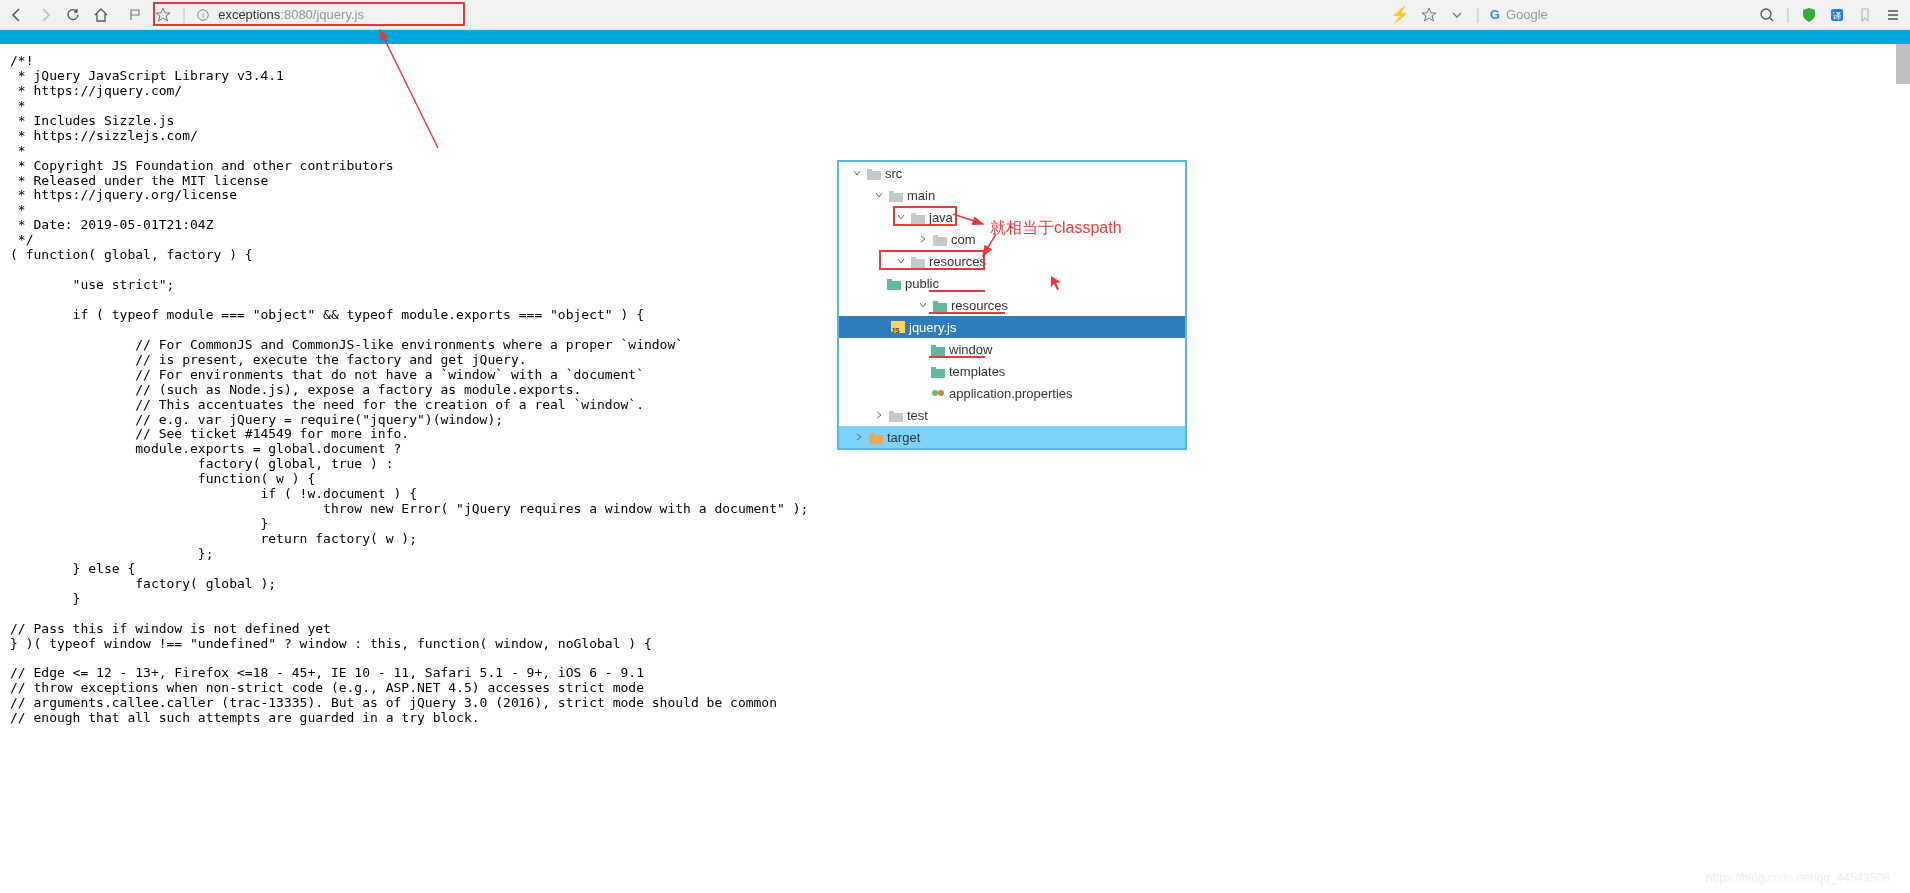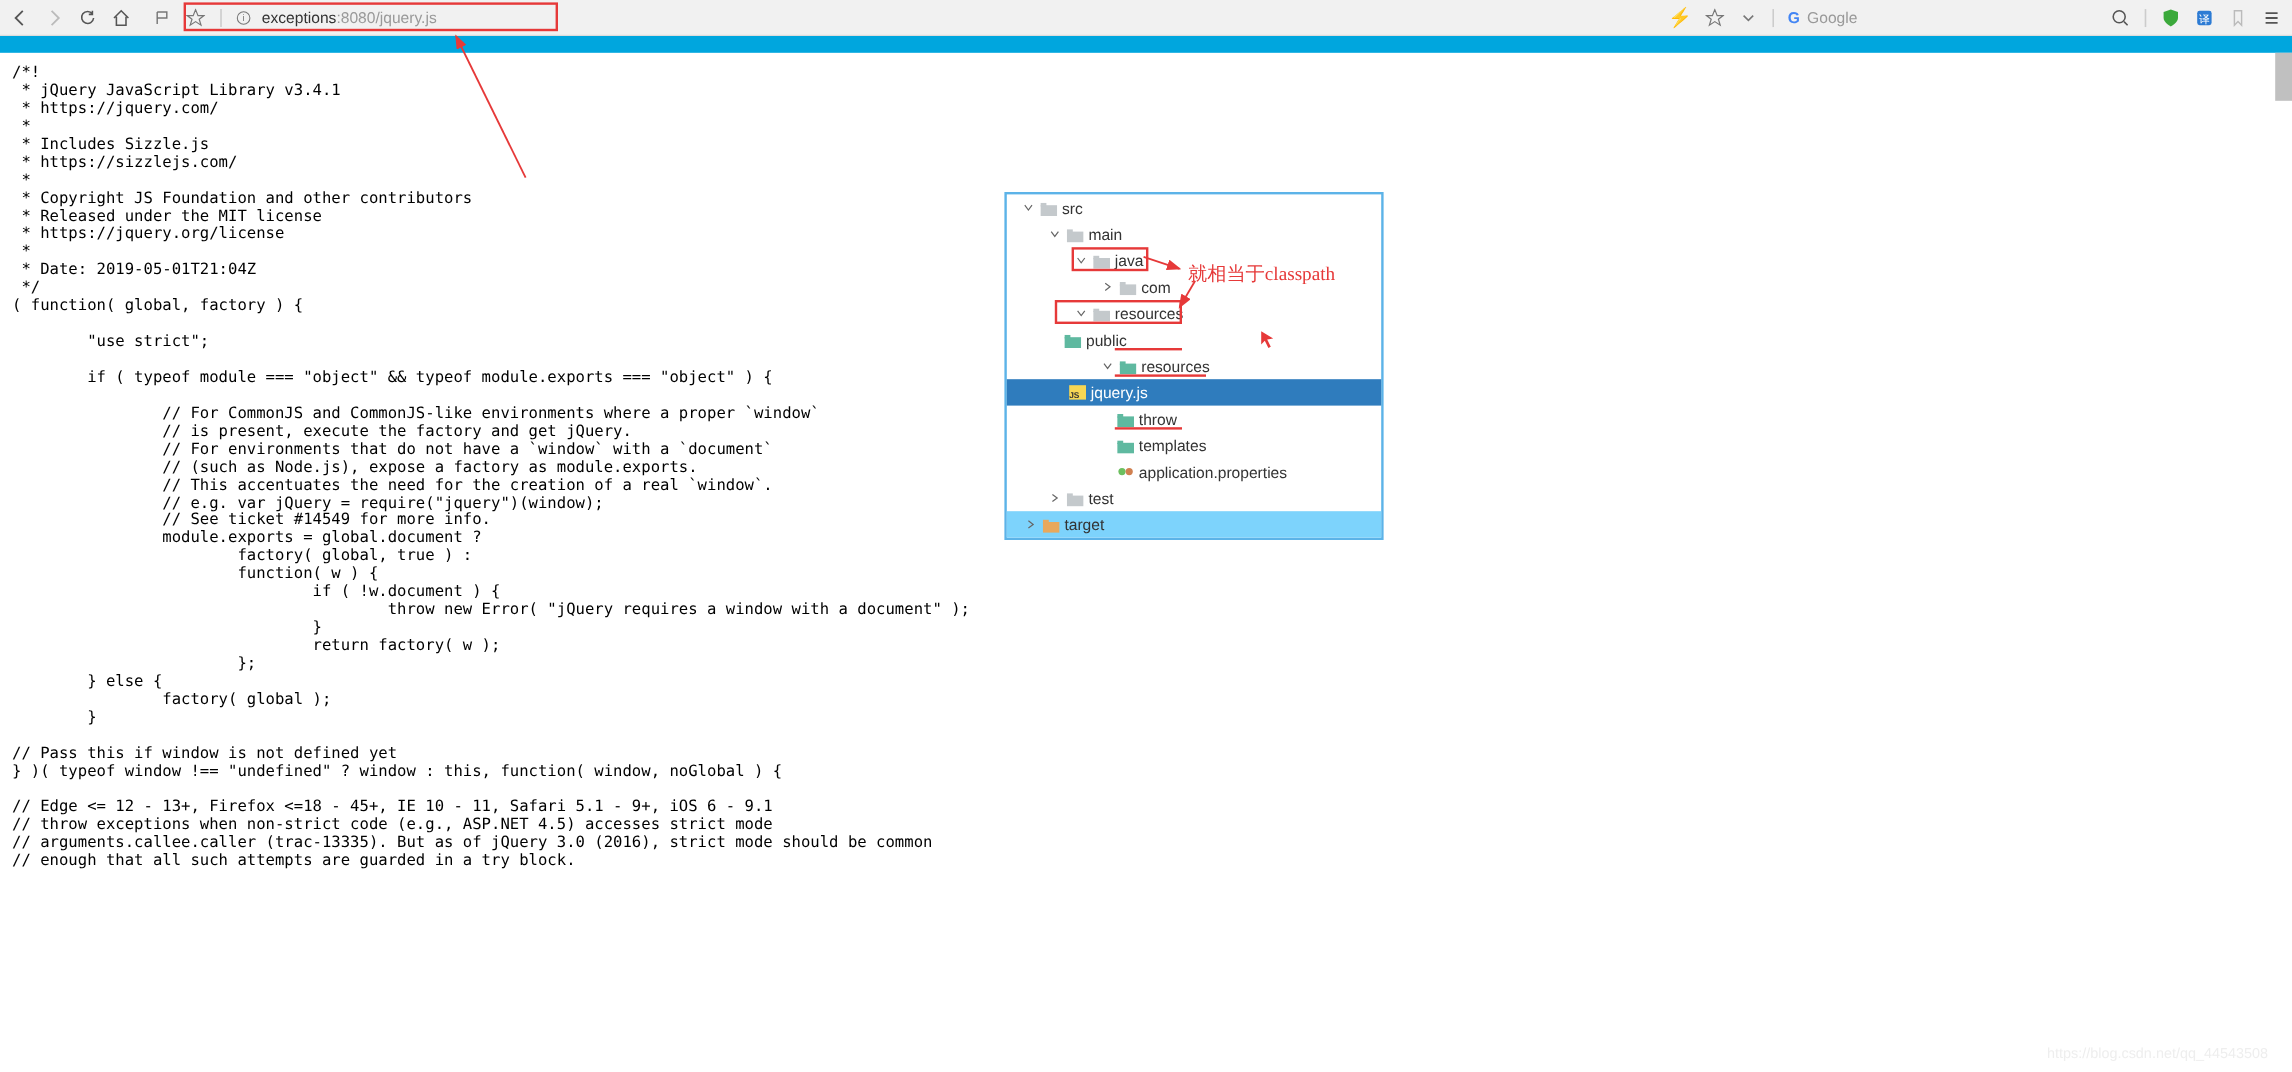--- a/index.html
+++ b/index.html
@@ -16,40 +16,40 @@
     .toolbar-right { margin-left: auto; display: flex; align-items: center; gap: 10px; }
     .search-box { display: flex; align-items: center; gap: 6px; font-size: 13px; color: #999; }
     .google-g { font-weight: bold; }
     
     .blue-bar { height: 14px; background: #00a6de; width: 100%; }
     
     .code-area { padding: 10px; font-family: "SimSun", "宋体", monospace; font-size: 13px; line-height: 1.15; color: #000; white-space: pre; }
     
     .arrow-line { position: absolute; top: 28px; left: 378px; pointer-events: none; z-index: 5; }
     
-    .file-tree { position: absolute; left: 837px; top: 160px; width: 316px; background: #fff; border: 2px solid #5cb3e8; font-family: Arial, sans-serif; font-size: 13px; }
+    .file-tree { position: absolute; left: 837px; top: 160px; width: 350px; background: #fff; border: 2px solid #5cb3e8; font-family: Arial, sans-serif; font-size: 13px; }
     .tree-item { display: flex; align-items: center; height: 22px; padding-left: 4px; gap: 4px; }
     .tree-chevron { width: 12px; height: 12px; display: flex; align-items: center; justify-content: center; color: #666; }
     .tree-chevron svg { width: 8px; height: 8px; }
     .folder-icon { width: 14px; height: 11px; display: inline-block; }
     .folder-icon.gray svg rect { fill: #c4c9cc; }
     .folder-icon.teal svg rect { fill: #5fb9a0; }
     .folder-icon.orange svg rect { fill: #e8a85c; }
     .js-file-icon { width: 14px; height: 12px; background: #f7d754; display: inline-block; position: relative; }
     .js-file-icon::before { content: "JS"; position: absolute; font-size: 7px; font-weight: bold; color: #333; bottom: -1px; left: 0; }
     .props-icon { width: 14px; height: 12px; display: inline-block; }
     .tree-label { color: #333; }
     .tree-selected { background: #2f7cbd; color: #fff; }
     .tree-selected .tree-label { color: #fff; }
     .tree-target-row { background: #7dd3fc; }
     
     .red-underline { position: absolute; height: 2px; background: #e63939; }
     .red-box-tree { position: absolute; border: 2px solid #e63939; pointer-events: none; }
     
-    .red-annotation { position: absolute; color: #e63939; font-size: 16px; font-family: Liberation Serif, serif; }
+    .red-annotation { position: absolute; color: #e63939; font-size: 16px; font-family: Liberation Sans, sans-serif; }
     .red-arrow-small { position: absolute; pointer-events: none; }
     
     .watermark { position: absolute; bottom: 8px; right: 20px; color: #eee; font-size: 12px; }
     
     .scrollbar-indicator { position: absolute; right: 0; top: 44px; width: 14px; height: 40px; background: #c0c0c0; }
   </style>
 </head>
 <body>
 
 <div class="browser-toolbar">
@@ -289,21 +289,21 @@
   </div>
   <div class="tree-item tree-selected" style="padding-left:52px">
     <span class="js-file-icon"></span>
     <span class="tree-label">jquery.js</span>
   </div>
   <div class="tree-item" style="padding-left:92px">
     <span class="folder-icon teal"><svg viewBox="0 0 14 11">
           <rect x="0" y="2" width="14" height="9"></rect>
           <rect x="0" y="0" width="5" height="3"></rect>
         </svg></span>
-    <span class="tree-label">throw</span>
+    <span class="tree-label">window</span>
   </div>
   <div class="tree-item" style="padding-left:92px">
     <span class="folder-icon teal"><svg viewBox="0 0 14 11">
           <rect x="0" y="2" width="14" height="9"></rect>
           <rect x="0" y="0" width="5" height="3"></rect>
         </svg></span>
     <span class="tree-label">templates</span>
   </div>
   <div class="tree-item" style="padding-left:92px">
     <span class="props-icon"><svg viewBox="0 0 14 12">

